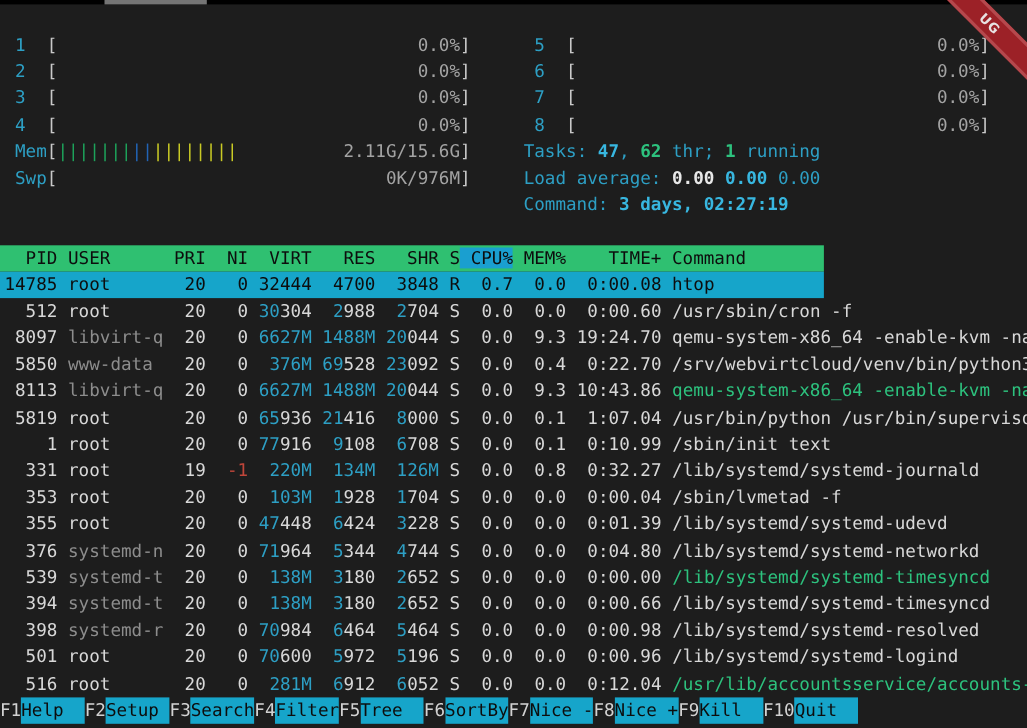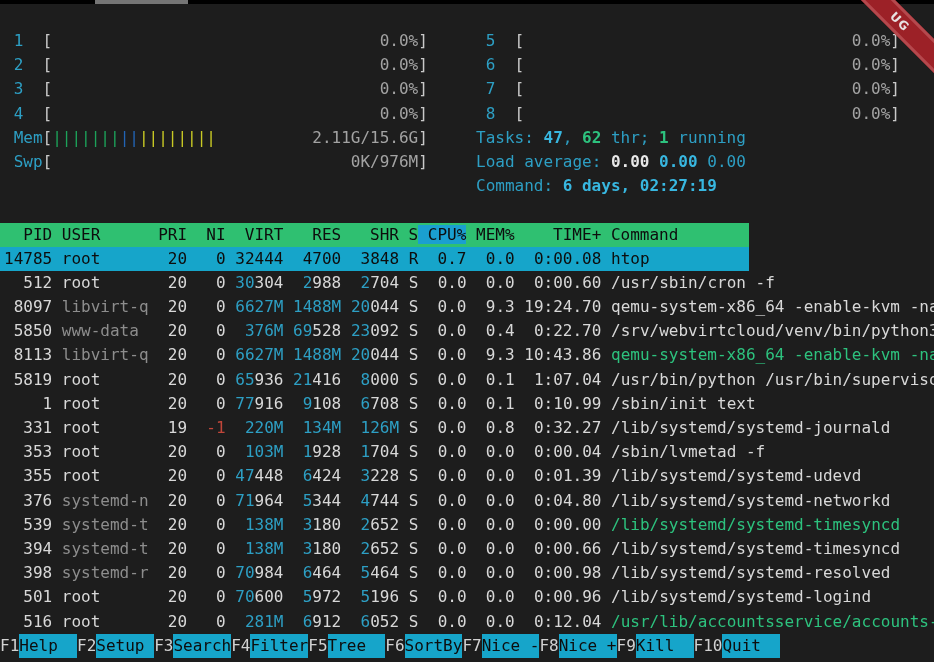--- a/index.html
+++ b/index.html
@@ -40,21 +40,21 @@
   <span>UG</span>
 </div>
 
 <div id="term">
     <div class="trow"><span> </span><span style="color: rgb(45, 159, 196);">1  </span><span style="color: rgb(201, 201, 201);">[</span><span>                                  </span><span style="color: rgb(163, 163, 163);">0.0%</span><span style="color: rgb(201, 201, 201);">]</span><span>     </span><span> </span><span style="color: rgb(45, 159, 196);">5  </span><span style="color: rgb(201, 201, 201);">[</span><span>                                  </span><span style="color: rgb(163, 163, 163);">0.0%</span><span style="color: rgb(201, 201, 201);">]</span></div>
     <div class="trow"><span> </span><span style="color: rgb(45, 159, 196);">2  </span><span style="color: rgb(201, 201, 201);">[</span><span>                                  </span><span style="color: rgb(163, 163, 163);">0.0%</span><span style="color: rgb(201, 201, 201);">]</span><span>     </span><span> </span><span style="color: rgb(45, 159, 196);">6  </span><span style="color: rgb(201, 201, 201);">[</span><span>                                  </span><span style="color: rgb(163, 163, 163);">0.0%</span><span style="color: rgb(201, 201, 201);">]</span></div>
     <div class="trow"><span> </span><span style="color: rgb(45, 159, 196);">3  </span><span style="color: rgb(201, 201, 201);">[</span><span>                                  </span><span style="color: rgb(163, 163, 163);">0.0%</span><span style="color: rgb(201, 201, 201);">]</span><span>     </span><span> </span><span style="color: rgb(45, 159, 196);">7  </span><span style="color: rgb(201, 201, 201);">[</span><span>                                  </span><span style="color: rgb(163, 163, 163);">0.0%</span><span style="color: rgb(201, 201, 201);">]</span></div>
     <div class="trow"><span> </span><span style="color: rgb(45, 159, 196);">4  </span><span style="color: rgb(201, 201, 201);">[</span><span>                                  </span><span style="color: rgb(163, 163, 163);">0.0%</span><span style="color: rgb(201, 201, 201);">]</span><span>     </span><span> </span><span style="color: rgb(45, 159, 196);">8  </span><span style="color: rgb(201, 201, 201);">[</span><span>                                  </span><span style="color: rgb(163, 163, 163);">0.0%</span><span style="color: rgb(201, 201, 201);">]</span></div>
     <div class="trow"><span> </span><span style="color: rgb(45, 159, 196);">Mem</span><span style="color: rgb(201, 201, 201);">[</span><span style="color: rgb(29, 162, 90);">|||||||</span><span style="color: rgb(34, 100, 181);">||</span><span style="color: rgb(201, 202, 37);">||||||||</span><span>          </span><span style="color: rgb(163, 163, 163);">2.11G/15.6G</span><span style="color: rgb(201, 201, 201);">]</span><span>     </span><span style="color: rgb(45, 159, 196);">Tasks: </span><span class="b" style="color: rgb(56, 183, 224);">47</span><span style="color: rgb(45, 159, 196);">, </span><span class="b" style="color: rgb(45, 194, 126);">62</span><span style="color: rgb(45, 159, 196);"> thr; </span><span class="b" style="color: rgb(45, 194, 126);">1</span><span style="color: rgb(45, 159, 196);"> running</span></div>
     <div class="trow"><span> </span><span style="color: rgb(45, 159, 196);">Swp</span><span style="color: rgb(201, 201, 201);">[</span><span>                               </span><span style="color: rgb(163, 163, 163);">0K/976M</span><span style="color: rgb(201, 201, 201);">]</span><span>     </span><span style="color: rgb(45, 159, 196);">Load average: </span><span class="b" style="color: rgb(232, 232, 232);">0.00 </span><span class="b" style="color: rgb(56, 183, 224);">0.00 </span><span style="color: rgb(45, 159, 196);">0.00</span></div>
-    <div class="trow"><span>                                                 </span><span style="color: rgb(45, 159, 196);">Command: </span><span class="b" style="color: rgb(56, 183, 224);">6 days, 02:27:19</span></div>
+    <div class="trow"><span>                                                 </span><span style="color: rgb(45, 159, 196);">Command: </span><span class="b" style="color: rgb(56, 183, 224);">3 days, 02:27:19</span></div>
     <div class="trow"></div>
     <div class="trow" style="background: rgb(47, 192, 113); color: rgb(13, 13, 13);"><span style="color: rgb(13, 13, 13);">  PID</span><span style="color: rgb(13, 13, 13);"> USER     </span><span style="color: rgb(13, 13, 13);"> PRI</span><span style="color: rgb(13, 13, 13);">  NI</span><span style="color: rgb(13, 13, 13);">  VIRT</span><span style="color: rgb(13, 13, 13);">   RES</span><span style="color: rgb(13, 13, 13);">   SHR</span><span style="color: rgb(13, 13, 13);"> S</span><span style="color: rgb(13, 13, 13); background: rgb(26, 159, 208);"> CPU%</span><span style="color: rgb(13, 13, 13);"> MEM%</span><span style="color: rgb(13, 13, 13);">    TIME+</span><span style="color: rgb(13, 13, 13);"> Command</span></div>
     <div class="trow" style="background: rgb(22, 165, 202);"><span style="color: rgb(13, 13, 13);">14785</span><span> </span><span style="color: rgb(13, 13, 13);">root     </span><span> </span><span style="color: rgb(13, 13, 13);"> 20</span><span> </span><span style="color: rgb(13, 13, 13);">  0</span><span> </span><span style="color: rgb(13, 13, 13);">32444</span><span> </span><span> </span><span style="color: rgb(13, 13, 13);">4700</span><span> </span><span> </span><span style="color: rgb(13, 13, 13);">3848</span><span> </span><span style="color: rgb(13, 13, 13);">R</span><span> </span><span style="color: rgb(13, 13, 13);"> 0.7</span><span> </span><span style="color: rgb(13, 13, 13);"> 0.0</span><span> </span><span style="color: rgb(13, 13, 13);"> 0:00.08</span><span> </span><span style="color: rgb(13, 13, 13);">htop</span></div>
     <div class="trow"><span style="color: rgb(216, 216, 216);">  512</span><span> </span><span style="color: rgb(216, 216, 216);">root     </span><span> </span><span style="color: rgb(216, 216, 216);"> 20</span><span> </span><span style="color: rgb(216, 216, 216);">  0</span><span> </span><span style="color: rgb(45, 159, 196);">30</span><span style="color: rgb(216, 216, 216);">304</span><span> </span><span> </span><span style="color: rgb(45, 159, 196);">2</span><span style="color: rgb(216, 216, 216);">988</span><span> </span><span> </span><span style="color: rgb(45, 159, 196);">2</span><span style="color: rgb(216, 216, 216);">704</span><span> </span><span style="color: rgb(216, 216, 216);">S</span><span> </span><span style="color: rgb(216, 216, 216);"> 0.0</span><span> </span><span style="color: rgb(216, 216, 216);"> 0.0</span><span> </span><span style="color: rgb(216, 216, 216);"> 0:00.60</span><span> </span><span style="color: rgb(216, 216, 216);">/usr/sbin/cron -f</span></div>
     <div class="trow"><span style="color: rgb(216, 216, 216);"> 8097</span><span> </span><span style="color: rgb(141, 141, 141);">libvirt-q</span><span> </span><span style="color: rgb(216, 216, 216);"> 20</span><span> </span><span style="color: rgb(216, 216, 216);">  0</span><span> </span><span style="color: rgb(45, 159, 196);">6627M</span><span> </span><span style="color: rgb(45, 159, 196);">1488M</span><span> </span><span style="color: rgb(45, 159, 196);">20</span><span style="color: rgb(216, 216, 216);">044</span><span> </span><span style="color: rgb(216, 216, 216);">S</span><span> </span><span style="color: rgb(216, 216, 216);"> 0.0</span><span> </span><span style="color: rgb(216, 216, 216);"> 9.3</span><span> </span><span style="color: rgb(216, 216, 216);">19:24.70</span><span> </span><span style="color: rgb(216, 216, 216);">qemu-system-x86_64 -enable-kvm -na</span></div>
     <div class="trow"><span style="color: rgb(216, 216, 216);"> 5850</span><span> </span><span style="color: rgb(141, 141, 141);">www-data </span><span> </span><span style="color: rgb(216, 216, 216);"> 20</span><span> </span><span style="color: rgb(216, 216, 216);">  0</span><span> </span><span> </span><span style="color: rgb(45, 159, 196);">376M</span><span> </span><span style="color: rgb(45, 159, 196);">69</span><span style="color: rgb(216, 216, 216);">528</span><span> </span><span style="color: rgb(45, 159, 196);">23</span><span style="color: rgb(216, 216, 216);">092</span><span> </span><span style="color: rgb(216, 216, 216);">S</span><span> </span><span style="color: rgb(216, 216, 216);"> 0.0</span><span> </span><span style="color: rgb(216, 216, 216);"> 0.4</span><span> </span><span style="color: rgb(216, 216, 216);"> 0:22.70</span><span> </span><span style="color: rgb(216, 216, 216);">/srv/webvirtcloud/venv/bin/python3</span></div>
     <div class="trow"><span style="color: rgb(216, 216, 216);"> 8113</span><span> </span><span style="color: rgb(141, 141, 141);">libvirt-q</span><span> </span><span style="color: rgb(216, 216, 216);"> 20</span><span> </span><span style="color: rgb(216, 216, 216);">  0</span><span> </span><span style="color: rgb(45, 159, 196);">6627M</span><span> </span><span style="color: rgb(45, 159, 196);">1488M</span><span> </span><span style="color: rgb(45, 159, 196);">20</span><span style="color: rgb(216, 216, 216);">044</span><span> </span><span style="color: rgb(216, 216, 216);">S</span><span> </span><span style="color: rgb(216, 216, 216);"> 0.0</span><span> </span><span style="color: rgb(216, 216, 216);"> 9.3</span><span> </span><span style="color: rgb(216, 216, 216);">10:43.86</span><span> </span><span style="color: rgb(45, 194, 126);">qemu-system-x86_64 -enable-kvm -na</span></div>
     <div class="trow"><span style="color: rgb(216, 216, 216);"> 5819</span><span> </span><span style="color: rgb(216, 216, 216);">root     </span><span> </span><span style="color: rgb(216, 216, 216);"> 20</span><span> </span><span style="color: rgb(216, 216, 216);">  0</span><span> </span><span style="color: rgb(45, 159, 196);">65</span><span style="color: rgb(216, 216, 216);">936</span><span> </span><span style="color: rgb(45, 159, 196);">21</span><span style="color: rgb(216, 216, 216);">416</span><span> </span><span> </span><span style="color: rgb(45, 159, 196);">8</span><span style="color: rgb(216, 216, 216);">000</span><span> </span><span style="color: rgb(216, 216, 216);">S</span><span> </span><span style="color: rgb(216, 216, 216);"> 0.0</span><span> </span><span style="color: rgb(216, 216, 216);"> 0.1</span><span> </span><span style="color: rgb(216, 216, 216);"> 1:07.04</span><span> </span><span style="color: rgb(216, 216, 216);">/usr/bin/python /usr/bin/superviso</span></div>
     <div class="trow"><span style="color: rgb(216, 216, 216);">    1</span><span> </span><span style="color: rgb(216, 216, 216);">root     </span><span> </span><span style="color: rgb(216, 216, 216);"> 20</span><span> </span><span style="color: rgb(216, 216, 216);">  0</span><span> </span><span style="color: rgb(45, 159, 196);">77</span><span style="color: rgb(216, 216, 216);">916</span><span> </span><span> </span><span style="color: rgb(45, 159, 196);">9</span><span style="color: rgb(216, 216, 216);">108</span><span> </span><span> </span><span style="color: rgb(45, 159, 196);">6</span><span style="color: rgb(216, 216, 216);">708</span><span> </span><span style="color: rgb(216, 216, 216);">S</span><span> </span><span style="color: rgb(216, 216, 216);"> 0.0</span><span> </span><span style="color: rgb(216, 216, 216);"> 0.1</span><span> </span><span style="color: rgb(216, 216, 216);"> 0:10.99</span><span> </span><span style="color: rgb(216, 216, 216);">/sbin/init text</span></div>
     <div class="trow"><span style="color: rgb(216, 216, 216);">  331</span><span> </span><span style="color: rgb(216, 216, 216);">root     </span><span> </span><span style="color: rgb(216, 216, 216);"> 19</span><span> </span><span style="color: rgb(192, 70, 58);"> -1</span><span> </span><span> </span><span style="color: rgb(45, 159, 196);">220M</span><span> </span><span> </span><span style="color: rgb(45, 159, 196);">134M</span><span> </span><span> </span><span style="color: rgb(45, 159, 196);">126M</span><span> </span><span style="color: rgb(216, 216, 216);">S</span><span> </span><span style="color: rgb(216, 216, 216);"> 0.0</span><span> </span><span style="color: rgb(216, 216, 216);"> 0.8</span><span> </span><span style="color: rgb(216, 216, 216);"> 0:32.27</span><span> </span><span style="color: rgb(216, 216, 216);">/lib/systemd/systemd-journald</span></div>

